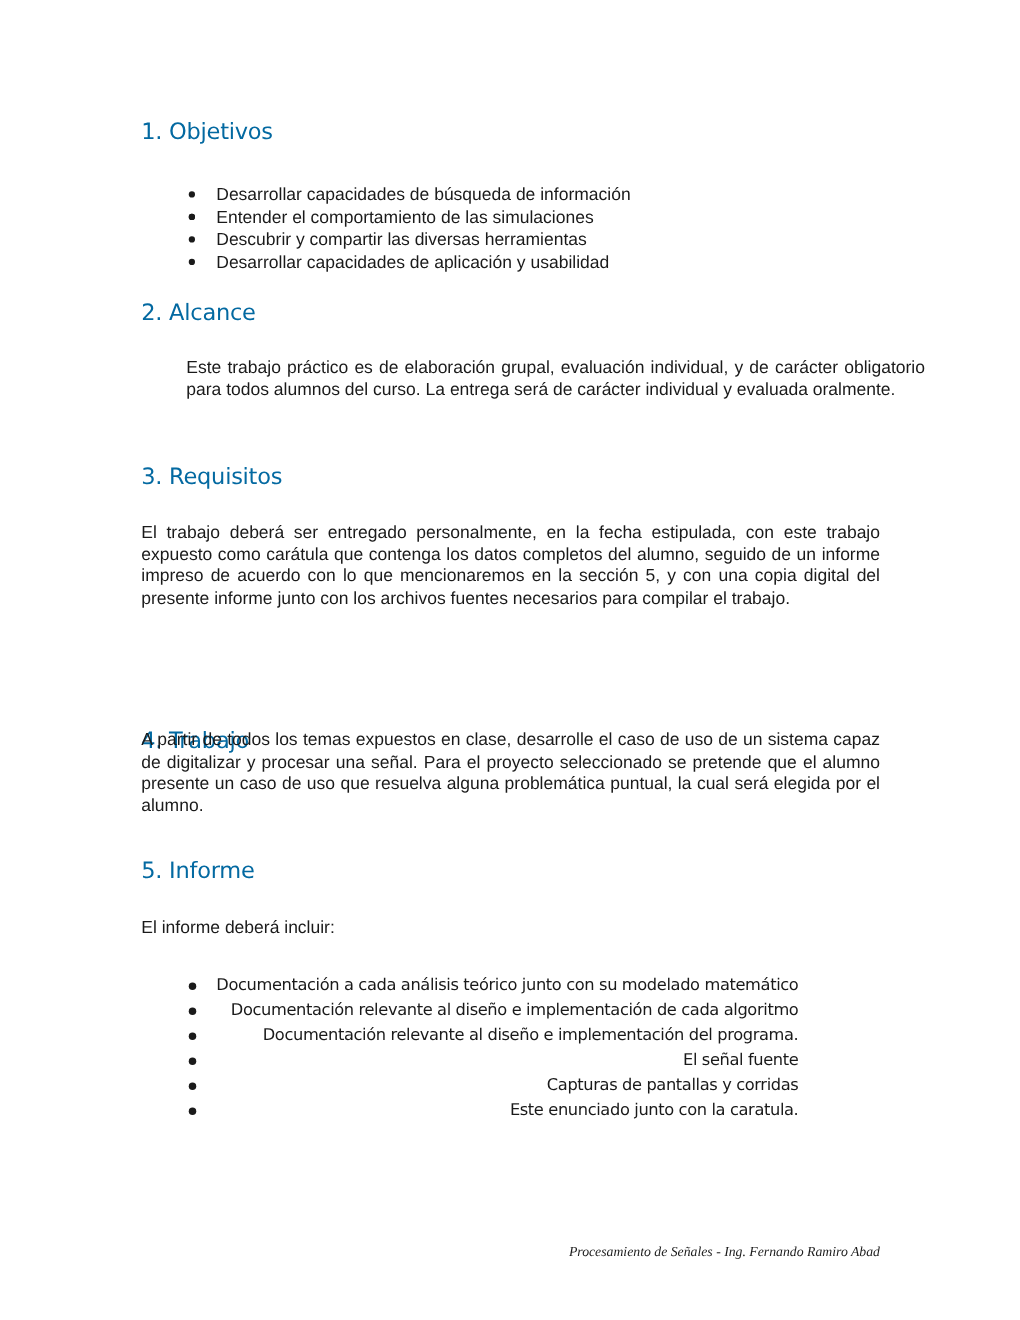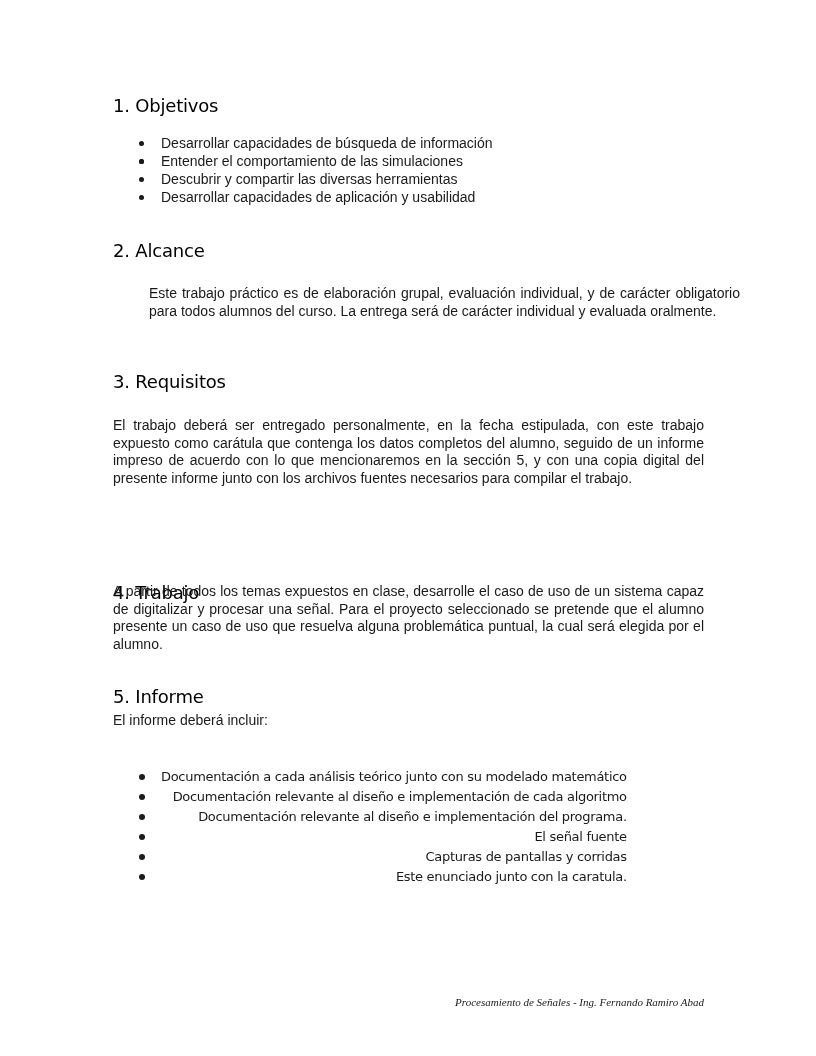--- a/index.html
+++ b/index.html
@@ -3,30 +3,30 @@
   <meta charset="utf-8">
   <style>
     html, body { margin: 0; padding: 0; background: #ffffff; }
     body {
       width: 816px; height: 1056px; position: relative; overflow: hidden;
       font-family: "Liberation Sans", sans-serif; color: #1a1a1a;
     }
     .page { position: absolute; left: 113px; top: 0; width: 591px; }
     h2 {
       font-family: "DejaVu Sans", sans-serif;
-      font-weight: normal; font-size: 18px; margin: 0; color: #000000;
+      font-weight: normal; font-size: 18px; margin: 0; color: #0369a1;
       position: absolute; left: 0; letter-spacing: -0.2px;
     }
     .para {
       position: absolute; left: 0; width: 591px;
       font-size: 14px; line-height: 17.5px; text-align: justify;
       text-align-last: left; margin: 0;
     }
     ul.bullets {
-      position: absolute; left: 0; margin: 0; padding: 0; list-style: none;
+      position: absolute; left: 0; margin: 12px; padding: 0; list-style: none;
     }
     ul.bullets li {
       position: relative; padding-left: 48px; font-size: 14px; line-height: 18px; white-space: nowrap;
     }
     ul.bullets li .dot {
       position: absolute; left: 26px; top: 7px; width: 5px; height: 5px; border-radius: 50%;
       background: #1a1a1a;
     }
     ul.bullets.b2 li { font-family: "DejaVu Sans", sans-serif; font-size: 13px; line-height: 20px; letter-spacing: -0.3px; text-align: right; }
     ul.bullets.b2 li .dot { top: 7px; width: 6px; height: 6px; }
@@ -52,21 +52,21 @@
   <h2 style="top:240px;text-align:right;">2. Alcance</h2>
   <p class="para" style="top:285px;margin-left:36px;">Este trabajo práctico es de elaboración grupal, evaluación individual, y de carácter obligatorio para todos alumnos del curso. La entrega será de carácter individual y evaluada oralmente.</p>
 
   <h2 style="top:371px;">3. Requisitos</h2>
   <p class="para" style="top:417px;">El trabajo deberá ser entregado personalmente, en la fecha estipulada, con este trabajo expuesto como carátula que contenga los datos completos del alumno, seguido de un informe impreso de acuerdo con lo que mencionaremos en la sección 5, y con una copia digital del presente informe junto con los archivos fuentes necesarios para compilar el trabajo.</p>
 
   <h2 style="top:537px;margin-top:45px;">4. Trabajo</h2>
   <p class="para" style="top:583px;">A partir de todos los temas expuestos en clase, desarrolle el caso de uso de un sistema capaz de digitalizar y procesar una señal. Para el proyecto seleccionado se pretende que el alumno presente un caso de uso que resuelva alguna problemática puntual, la cual será elegida por el alumno.</p>
 
   <h2 style="top:686px;">5. Informe</h2>
-  <p class="para" style="top:712px;">El informe deberá incluir:</p>
+  <p class="para" style="top:733px;">El informe deberá incluir:</p>
   <ul class="bullets b2" style="top:767px;">
     <li><span class="dot"></span><span>Documentación a cada análisis teórico junto con su modelado matemático</span></li>
     <li><span class="dot"></span><span>Documentación relevante al diseño e implementación de cada algoritmo</span></li>
     <li><span class="dot"></span><span>Documentación relevante al diseño e implementación del programa.</span></li>
     <li><span class="dot"></span><span>El señal fuente</span></li>
     <li><span class="dot"></span><span>Capturas de pantallas y corridas</span></li>
     <li><span class="dot"></span><span>Este enunciado junto con la caratula.</span></li>
   </ul>
 
 </div>

